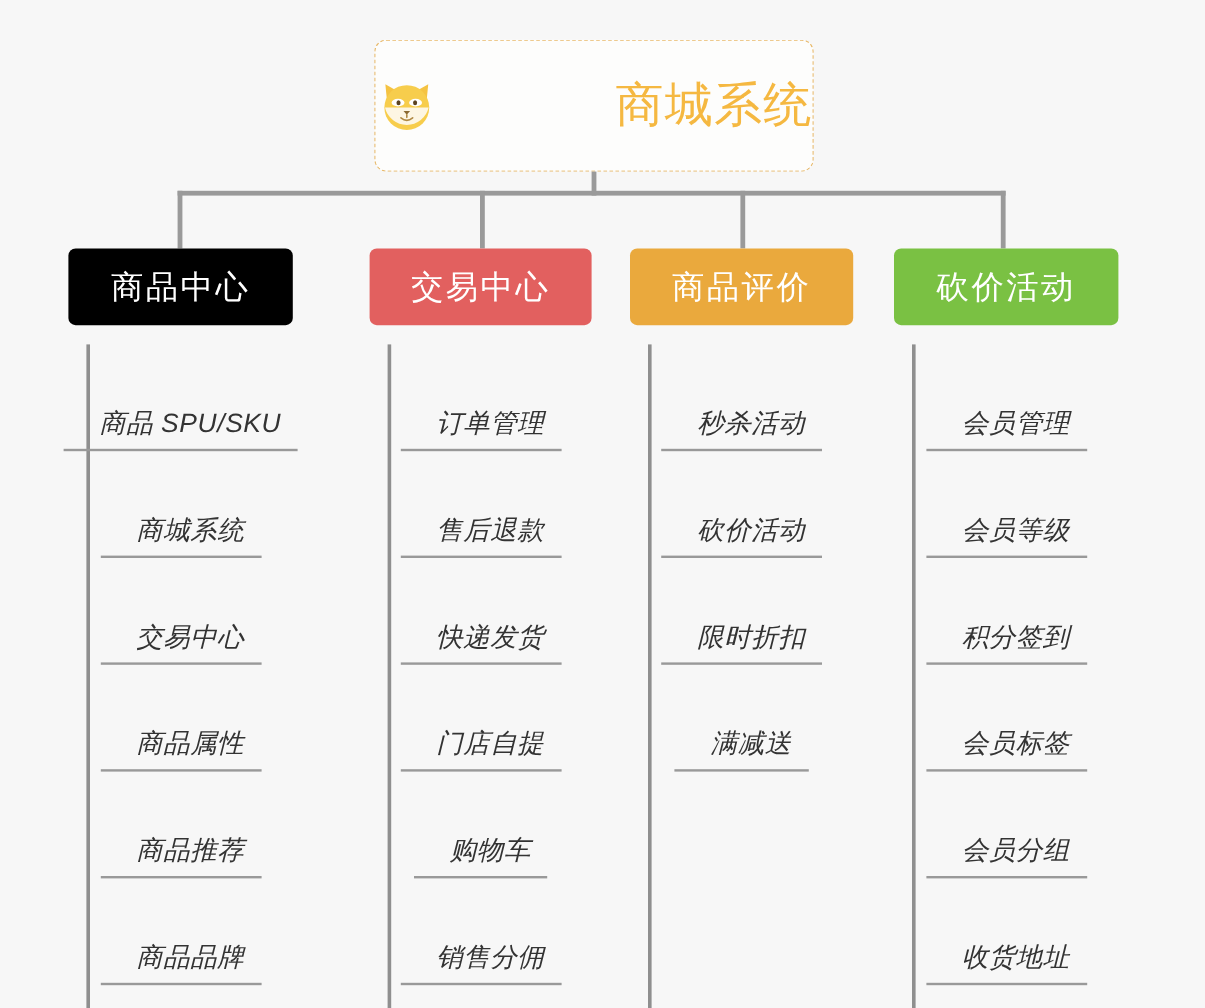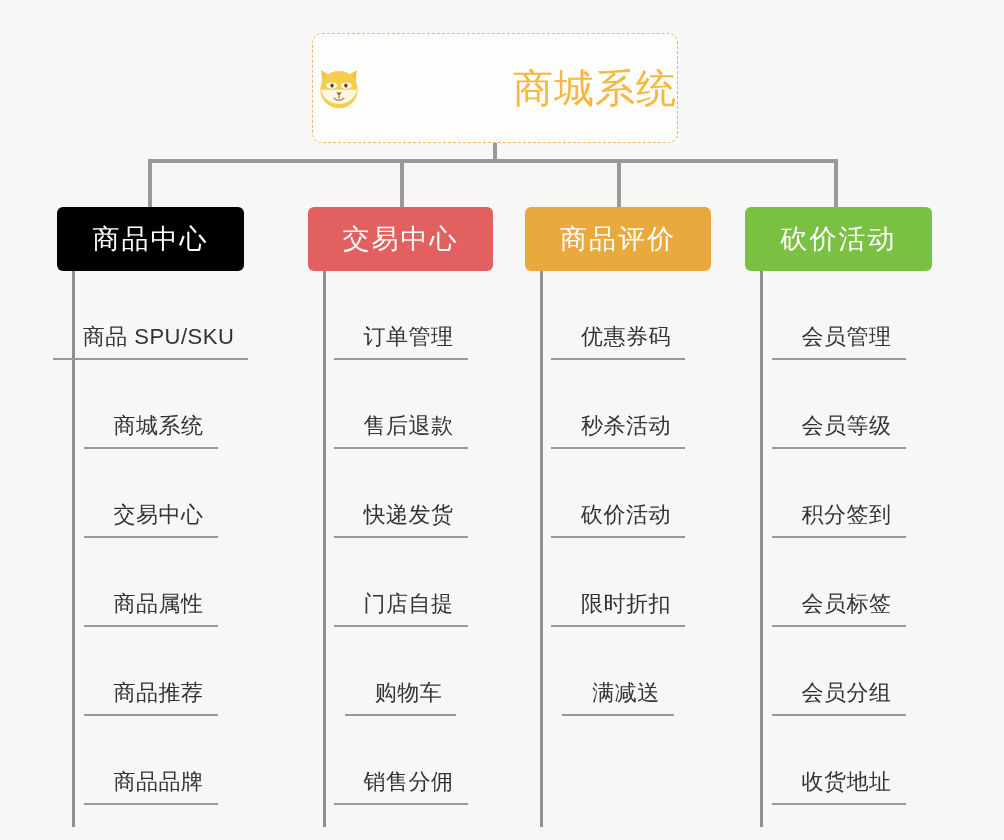--- a/index.html
+++ b/index.html
@@ -103,24 +103,25 @@
     box-sizing: border-box;
   }
   .cat-blue   { background: #4a90e8; }
   .cat-red    { background: #e2605f; }
   .cat-orange { background: #eaa93d; }
   .cat-green  { background: #7ac143; }
 
   
   .items {
     position: relative;
-    margin-top: 0;
+    margin-top: 16px;
     padding-top: 0;
     padding-left: 16px;
     box-sizing: border-box;
+    font-style: italic;
   }
   .spine {
     position: absolute;
     left: 15px;
     top: 0;
     width: 3px;
     background: #8f8f8f;
   }
   .col-1 .spine { height: 556px; }
   .col-2 .spine { height: 556px; }
@@ -285,26 +286,20 @@
   </div>
 
   <div class="column col-3">
     <div class="cat-header cat-orange" style="background: rgb(234, 169, 61);">
       <span>商品评价</span>
     </div>
     <div class="items">
       <div class="spine"></div>
       <div class="item">
         <div class="item-inner">
-          <span class="item-label">优惠券码</span>
-          <span class="item-rule"></span>
-        </div>
-      </div>
-      <div class="item">
-        <div class="item-inner">
           <span class="item-label">秒杀活动</span>
           <span class="item-rule"></span>
         </div>
       </div>
       <div class="item">
         <div class="item-inner">
           <span class="item-label">砍价活动</span>
           <span class="item-rule"></span>
         </div>
       </div>

